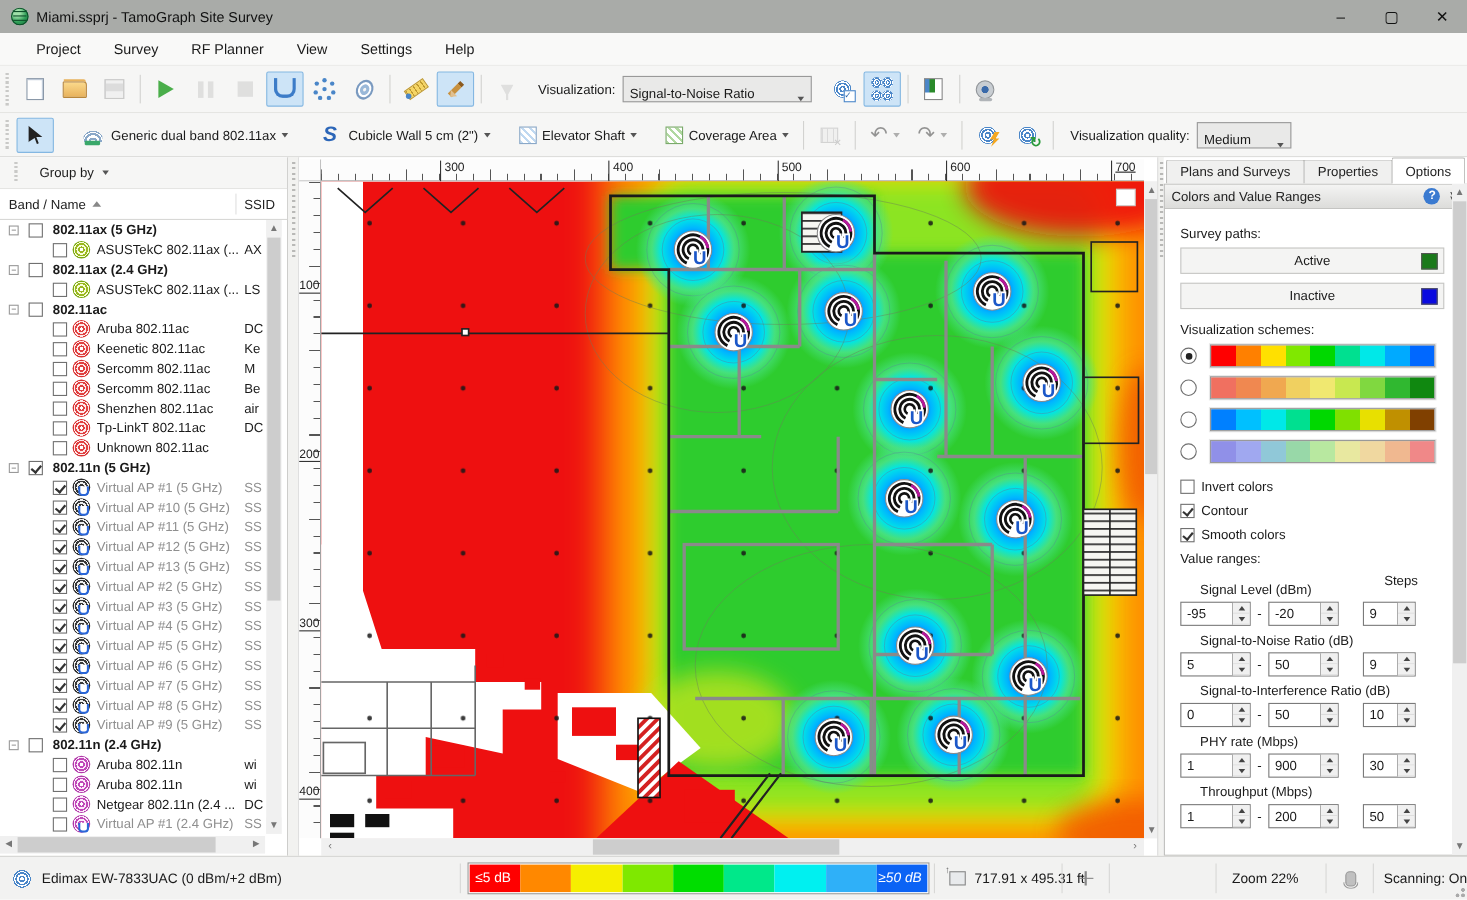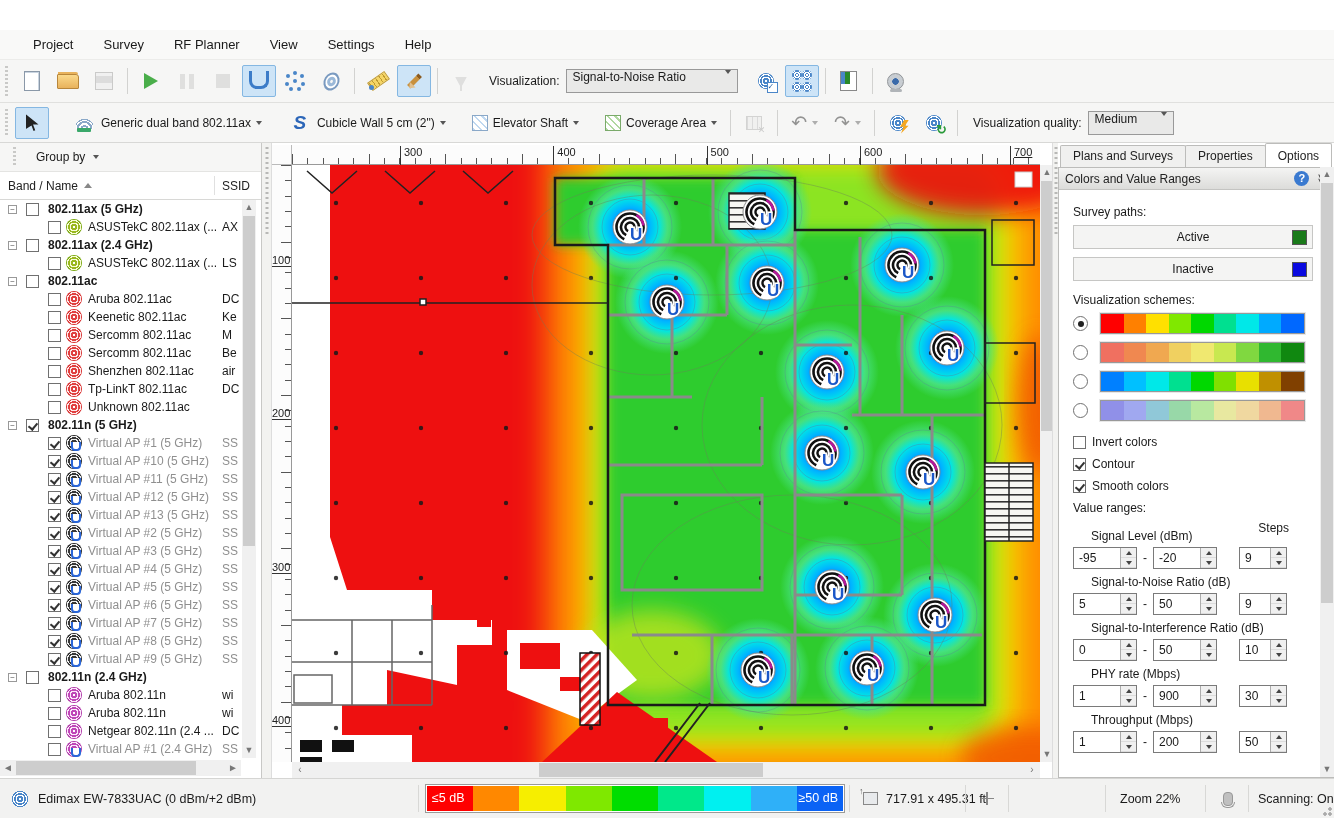--- a/index.html
+++ b/index.html
@@ -23,21 +23,21 @@
   
   .toolbar { position:absolute; left:0; width:100%; background:#f6f6f5; display:flex; align-items:center; }
   #toolbar1 { top:60px; height:43px; border-bottom:1px solid #e0e0de; }
   #toolbar2 { top:103px; height:40px; border-bottom:1px solid #d8d8d6; }
   .grip { width:10px; height:70%; margin:0 2px; background:repeating-linear-gradient(to bottom,#c9c9c7 0 2px,transparent 2px 4px); background-size:3px 100%; background-repeat:no-repeat; background-position:3px 0; }
   .tbtn { width:34px; height:32px; margin:0 1px; display:flex; align-items:center; justify-content:center; border:1px solid transparent; border-radius:2px; position:relative; }
   .tbtn.active { background:#cde4f7; border-color:#84b7e2; }
   .tbtn.wide { width:auto; padding:0 6px; gap:5px; }
   .tsep { width:1px; height:26px; background:#d2d2d0; margin:0 5px; }
   .tlabel { font-size:12px; color:#1a1a1a; margin:0 6px 0 10px; }
-  .combo { height:24px; background:#e9e9e8; border:1px solid #999; display:flex; align-items:flex-start; padding:0 6px; font-size:12px; position:relative; }
+  .combo { height:24px; background:#e9e9e8; border:1px solid #999; display:flex; align-items:flex-end; padding:0 6px; font-size:12px; position:relative; }
   .combo .caret { margin-left:auto; }
   .caret { width:0; height:0; border-left:4px solid transparent; border-right:4px solid transparent; border-top:5px solid #555; display:inline-block; }
   .caret.small { border-left-width:3.5px; border-right-width:3.5px; border-top-width:4px; }
   .dis { filter:grayscale(1) opacity(.45); }
   .tool-text { font-size:12px; }
 
   
   .ticon{display:flex;align-items:center;justify-content:center;width:24px;height:24px;position:relative;}
   .i-newdoc::before{content:"";width:14px;height:18px;background:#fff;border:1px solid #8a98a8;box-shadow:inset -3px 3px 0 -2px #c9d4e0;}
   .i-folder::before{content:"";width:20px;height:13px;background:linear-gradient(#fbd98b,#e8b25c);border:1px solid #b8863b;border-radius:1px 3px 1px 1px;box-shadow:0 -3px 0 -1px #e8b25c;}
@@ -192,20 +192,29 @@
   #grip-corner { position:absolute; right:2px; bottom:2px; width:12px; height:12px; background:
      radial-gradient(circle at 10px 10px,#aaa 0 1.5px,transparent 2px),
      radial-gradient(circle at 5px 10px,#aaa 0 1.5px,transparent 2px),
      radial-gradient(circle at 10px 5px,#aaa 0 1.5px,transparent 2px);}
 </style>
 </head>
 <body>
 
 <div id="app">
 
+  <div id="titlebar">
+    <span id="app-icon"></span>
+    <span id="title-text">Miami.ssprj - TamoGraph Site Survey</span>
+    <div id="win-controls">
+      <span class="winbtn">–</span>
+      <span class="winbtn">▢</span>
+      <span class="winbtn">✕</span>
+    </div>
+  </div>
 
   <div id="menubar">
       <div class="menu-item">Project</div>
       <div class="menu-item">Survey</div>
       <div class="menu-item">RF Planner</div>
       <div class="menu-item">View</div>
       <div class="menu-item">Settings</div>
       <div class="menu-item">Help</div>
     </div>
 
@@ -1097,21 +1106,21 @@
         <span class="seg" style="background: rgb(255, 0, 0);">
           <span class="lg-label" style="left:5px;">≤5 dB</span>
         </span>
         <span class="seg" style="background: rgb(255, 136, 0);"></span>
         <span class="seg" style="background: rgb(246, 238, 0);"></span>
         <span class="seg" style="background: rgb(127, 232, 0);"></span>
         <span class="seg" style="background: rgb(0, 221, 0);"></span>
         <span class="seg" style="background: rgb(0, 232, 138);"></span>
         <span class="seg" style="background: rgb(0, 240, 240);"></span>
         <span class="seg" style="background: rgb(47, 176, 248);"></span>
-        <span class="seg" style="background: rgb(11, 99, 245);">
+        <span class="seg" style="background: rgb(11, 99, 245); font-style: italic;">
           <span class="lg-label" style="right:5px;">≥50 dB</span>
         </span>
       </div>
     <span class="sb-sep" style="left:849px;"></span>
     <div class="sb-cell" style="left:858px;">
       <span class="ticon i-sizedoc"></span>
       <span style="margin-left:4px;">717.91 x 495.31 ft</span>
     </div>
     <span class="sb-sep" style="left:965px;"></span>
     <div class="sb-cell" style="left:975px;">

